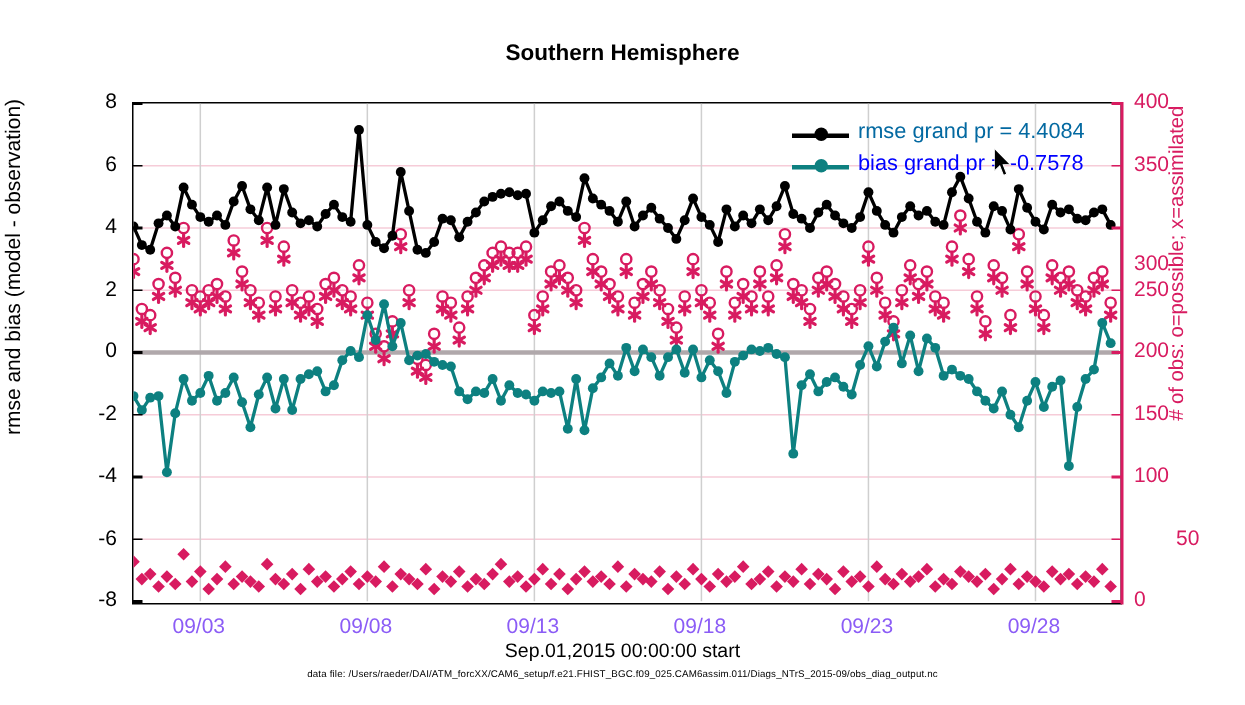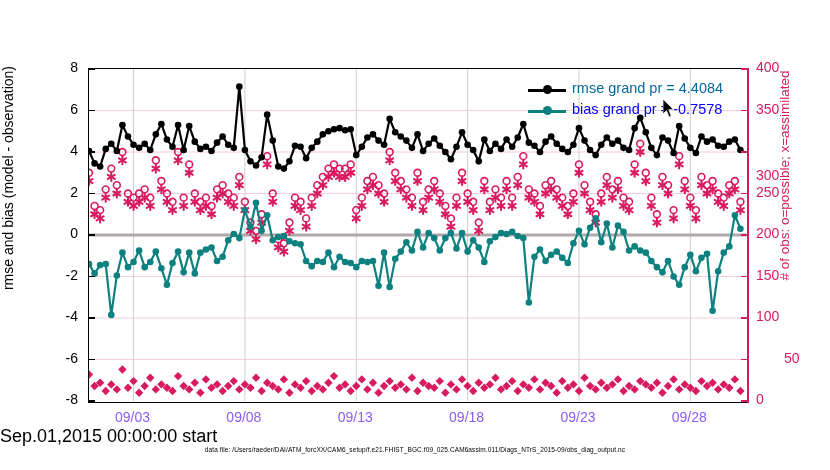--- a/index.html
+++ b/index.html
@@ -48,22 +48,22 @@
     transform:rotate(-90deg);text-align:center;
     font-size:14px;color:#000;
   }
   #ylabel-right{
     position:absolute;left:544px;top:168px;width:480px;
     transform:rotate(-90deg);text-align:center;
     font-size:13.5px;color:#d81b60;
   }
 
   #xlabel{
-    position:absolute;left:0;top:426px;width:830px;text-align:left;
-    font-size:18px;color:#000;
+    position:absolute;left:0;top:426px;width:830px;text-align:center;
+    font-size:13px;color:#000;
   }
   #datafile{
     position:absolute;left:0;top:446px;width:830px;text-align:center;
     font-size:6.5px;color:#000;letter-spacing:0.1px;
   }
 
   
   #legend{position:absolute;left:528px;top:80px;width:225px;}
   .legend-row{position:relative;height:21px;}
   .legend-line{position:absolute;left:0;top:9px;width:38px;height:2.5px;}
@@ -75,20 +75,21 @@
 
   #cursor{position:absolute;left:663px;top:99px;width:12px;height:19px;}
 
   svg{display:block;}
 </style>
 </head>
 <body>
 
 <div id="figure">
 
+  <div class="ttl" id="title-line1">Southern Hemisphere</div>
 
   <div id="plot-area">
     <svg id="plot-svg" width="657" height="332" viewBox="0 0 657 332">
         <line x1="0" y1="290.5" x2="657" y2="290.5" stroke="#f6ccd8" stroke-width="1"></line>
         <line x1="0" y1="249" x2="657" y2="249" stroke="#f6ccd8" stroke-width="1"></line>
         <line x1="0" y1="207.5" x2="657" y2="207.5" stroke="#f6ccd8" stroke-width="1"></line>
         <line x1="0" y1="124.5" x2="657" y2="124.5" stroke="#f6ccd8" stroke-width="1"></line>
         <line x1="0" y1="83" x2="657" y2="83" stroke="#f6ccd8" stroke-width="1"></line>
         <line x1="0" y1="41.5" x2="657" y2="41.5" stroke="#f6ccd8" stroke-width="1"></line>
         <line x1="44.54237288135593" y1="0" x2="44.54237288135593" y2="332" stroke="#cfcfcf" stroke-width="1"></line>

